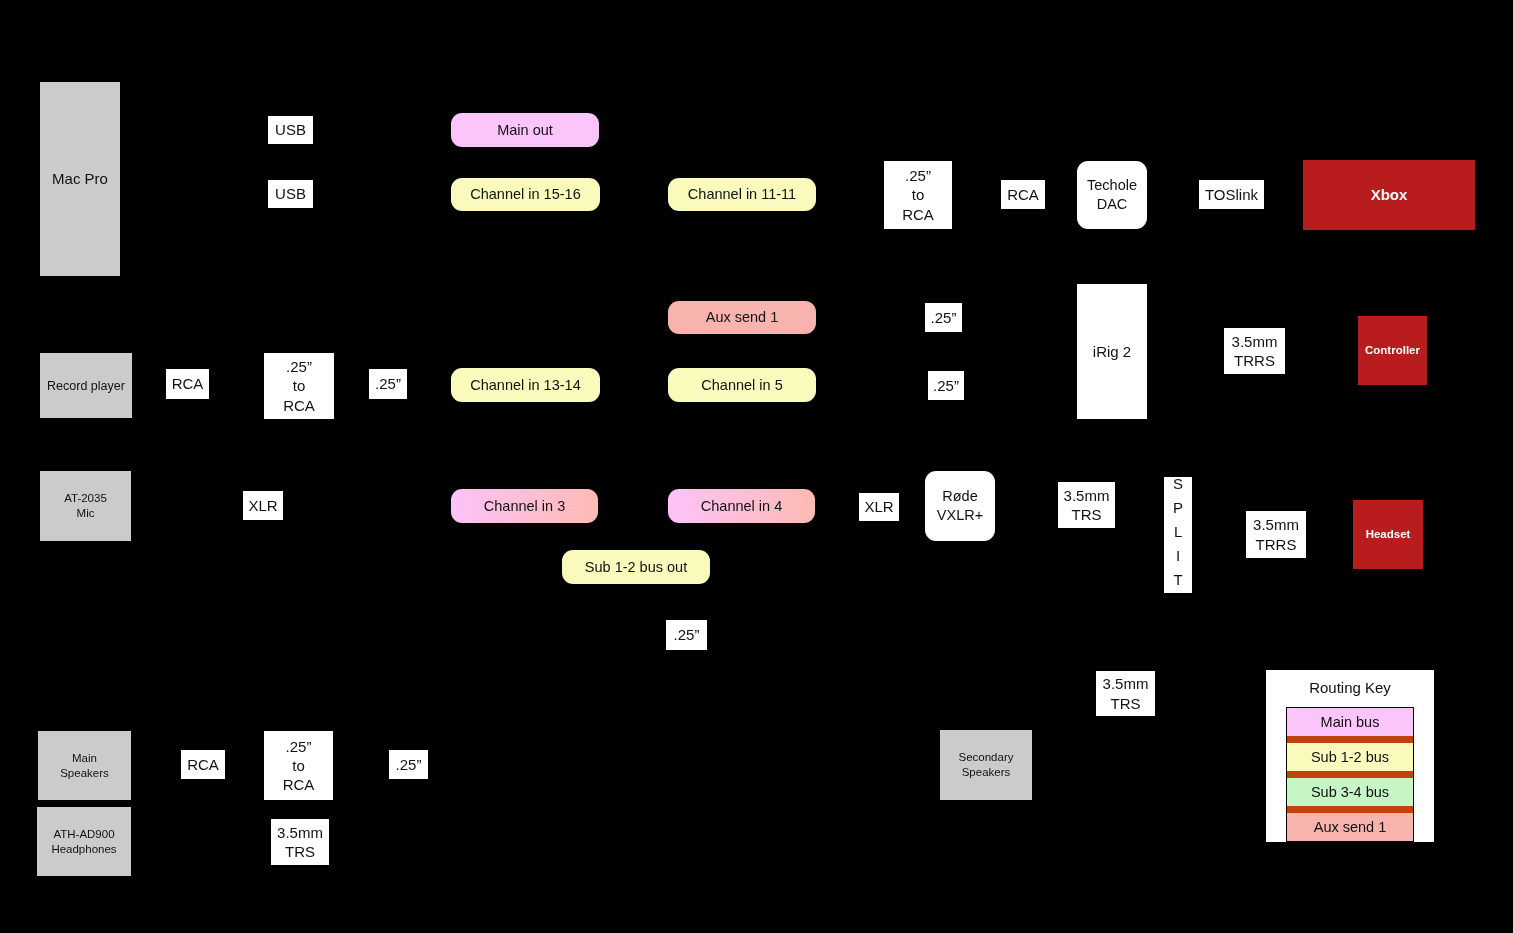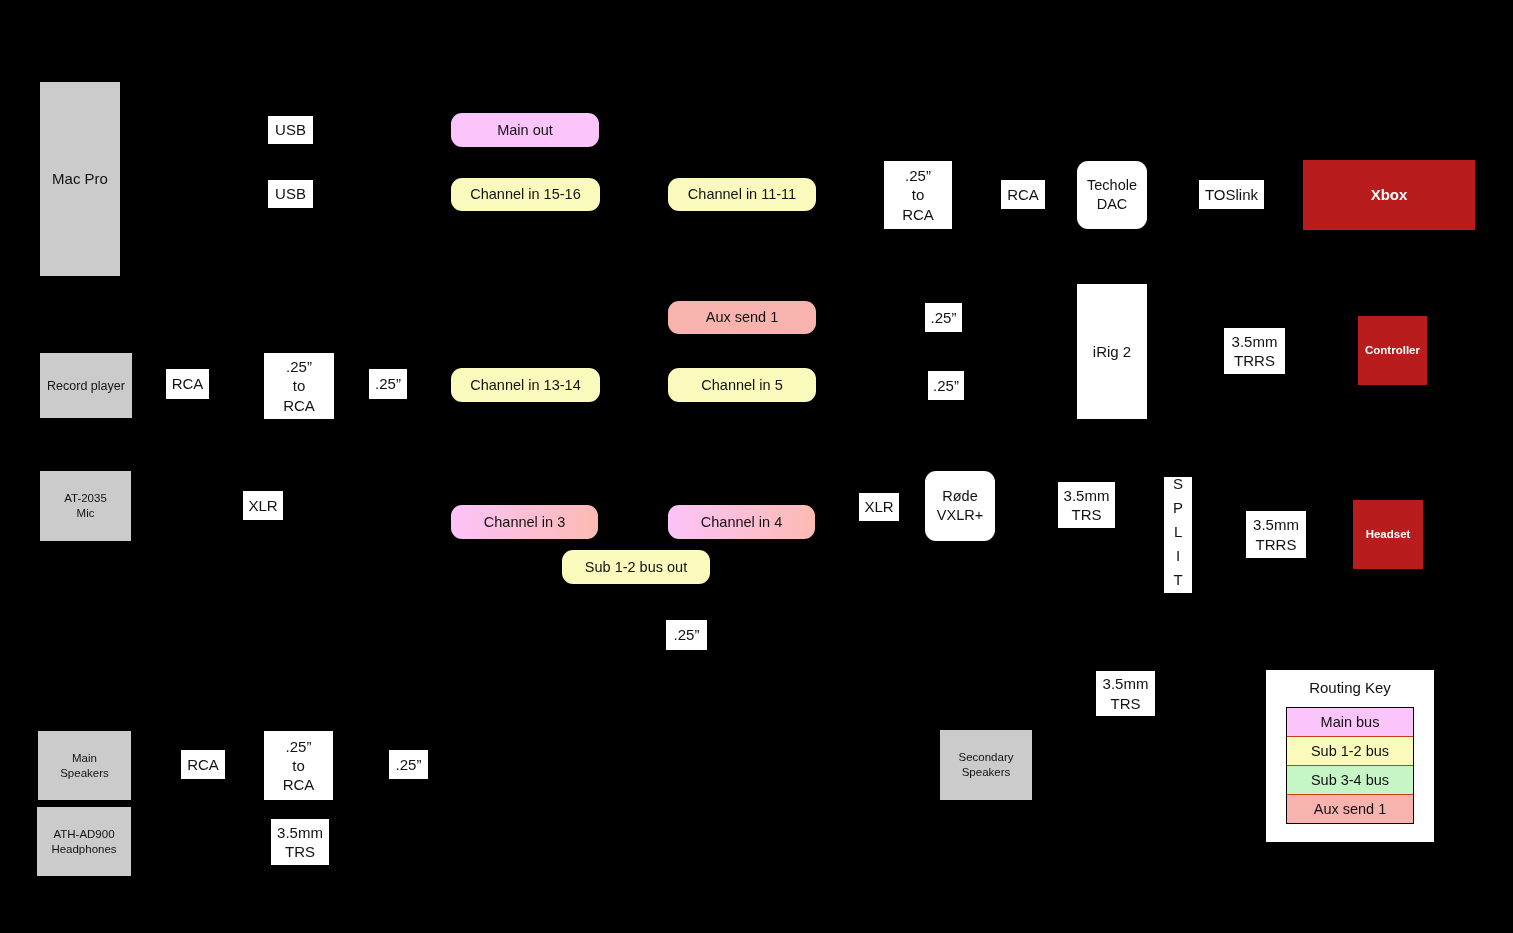--- a/index.html
+++ b/index.html
@@ -11,35 +11,35 @@
     position:absolute; display:flex; align-items:center; justify-content:center;
     text-align:center; background:#fff; color:#121212;
     font-size:15px; line-height:1.28; box-sizing:border-box; white-space:pre-line;
   }
   .gray   { background:#cbcbcb; }
   .dark   { background:#b91c1c; color:#fff;font-weight:bold; }
   .pink   { background:#fbc4fa; }
   .yellow { background:#fafabc; }
   .salmon { background:#f9b3ae; }
   .green  { background:#c6f6c6; }
-  .grad   { background:linear-gradient(90deg,#fcc3f9 0%,#fdbab3 100%);margin-top:16px; }
+  .grad   { background:linear-gradient(90deg,#fcc3f9 0%,#fdbab3 100%); }
   .fs14   { font-size:14.5px;border-radius:11px; }
   .small  { font-size:11.5px;text-align:center; }
   .mid    { font-size:12.5px; }
   .pad14  { padding:0 14px; }
   .pad16  { padding:0 16px; }
   .pad22  { padding:0 22px; }
   .vert   { writing-mode:vertical-lr; text-orientation:upright; letter-spacing:7px; font-size:15px; }
   
   .key-panel { position:absolute; left:1266px; top:670px; width:168px; height:172px;
                background:#fff; }
   .key-title { text-align:center; font-size:15px; color:#111; padding-top:9px; }
   .key-table { position:absolute; left:20px; top:37px; width:126px; border:1px solid #000; }
   .key-row   { height:28px; display:flex; align-items:center; justify-content:center;
-               font-size:14.5px; color:#111; border-top:1px solid #c2410c; }
+               font-size:14.5px; color:#111; border-top:7px solid #c2410c; }
   .key-row:first-child { border-top:none; }
 </style>
 </head>
 <body>
 
 <div class="canvas">
 
   <div class="node gray" style="left:40px;top:82px;width:80px;height:194px">Mac Pro</div>
   <div class="node" style="left:268px;top:116px;width:45px;height:28px">USB</div>
   <div class="node pink fs14" style="left:451px;top:113px;width:148px;height:34px">Main out</div>

